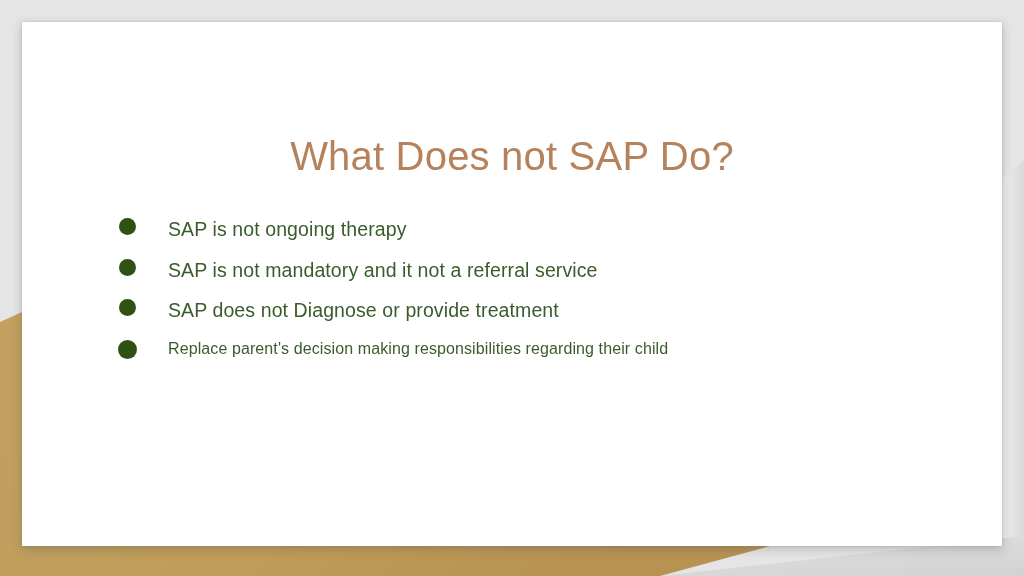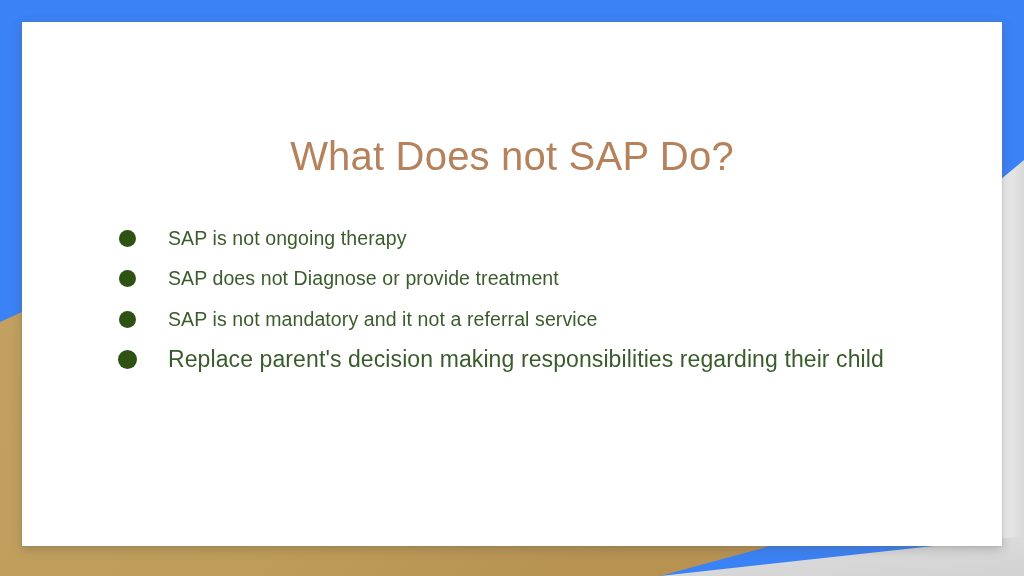--- a/index.html
+++ b/index.html
@@ -11,21 +11,21 @@
     height: 576px;
     overflow: hidden;
     font-family: "Liberation Sans", sans-serif;
     background: #ffffff;
   }
 
   .slide-root {
     position: relative;
     width: 1024px;
     height: 576px;
-    background: #3b82f6;
+    background: #e5e5e5;
     overflow: hidden;
   }
 
   
   .bg-layer {
     position: absolute;
     inset: 0;
     overflow: hidden;
   }
   .bg-layer svg {
@@ -63,21 +63,21 @@
 
   
   .bullet-list {
     position: absolute;
     left: 92px;
     top: 196px;
     right: 40px;
   }
   .bullet-row {
     display: flex;
-    align-items: center;
+    align-items: flex-start;
     height: 40.5px;
   }
   .bullet-dot {
     flex: 0 0 auto;
     width: 17px;
     height: 17px;
     border-radius: 50%;
     background: #2e5214;
     margin-left: 5px;
   }
@@ -91,21 +91,21 @@
     white-space: nowrap;
   }
 
   
   .bullet-row.is-emphasis .bullet-dot {
     width: 19px;
     height: 19px;
     margin-left: 4px;
   }
   .bullet-row.is-emphasis .bullet-text {
-    font-size: 23px;
+    font-size: 16px;
     margin-left: 31px;
   }
 </style>
 </head>
 <body>
 
 <div class="slide-root">
 
   <div class="bg-layer">
     <svg width="1024" height="576" viewBox="0 0 1024 576" aria-hidden="true">
@@ -139,26 +139,26 @@
 
     <ul class="bullet-list" style="list-style:none;margin:0;padding:0;">
 
       <li class="bullet-row">
         <span class="bullet-dot"></span>
         <span class="bullet-text">SAP is not ongoing therapy</span>
       </li>
 
       <li class="bullet-row">
         <span class="bullet-dot"></span>
-        <span class="bullet-text">SAP does not Diagnose or provide treatment</span>
+        <span class="bullet-text">SAP is not mandatory and it not a referral service</span>
       </li>
 
       <li class="bullet-row">
         <span class="bullet-dot"></span>
-        <span class="bullet-text">SAP is not mandatory and it not a referral service</span>
+        <span class="bullet-text">SAP does not Diagnose or provide treatment</span>
       </li>
 
 
 
       <li class="bullet-row is-emphasis">
         <span class="bullet-dot"></span>
         <span class="bullet-text">Replace parent's decision making responsibilities regarding their child</span>
       </li>
 
     </ul>

